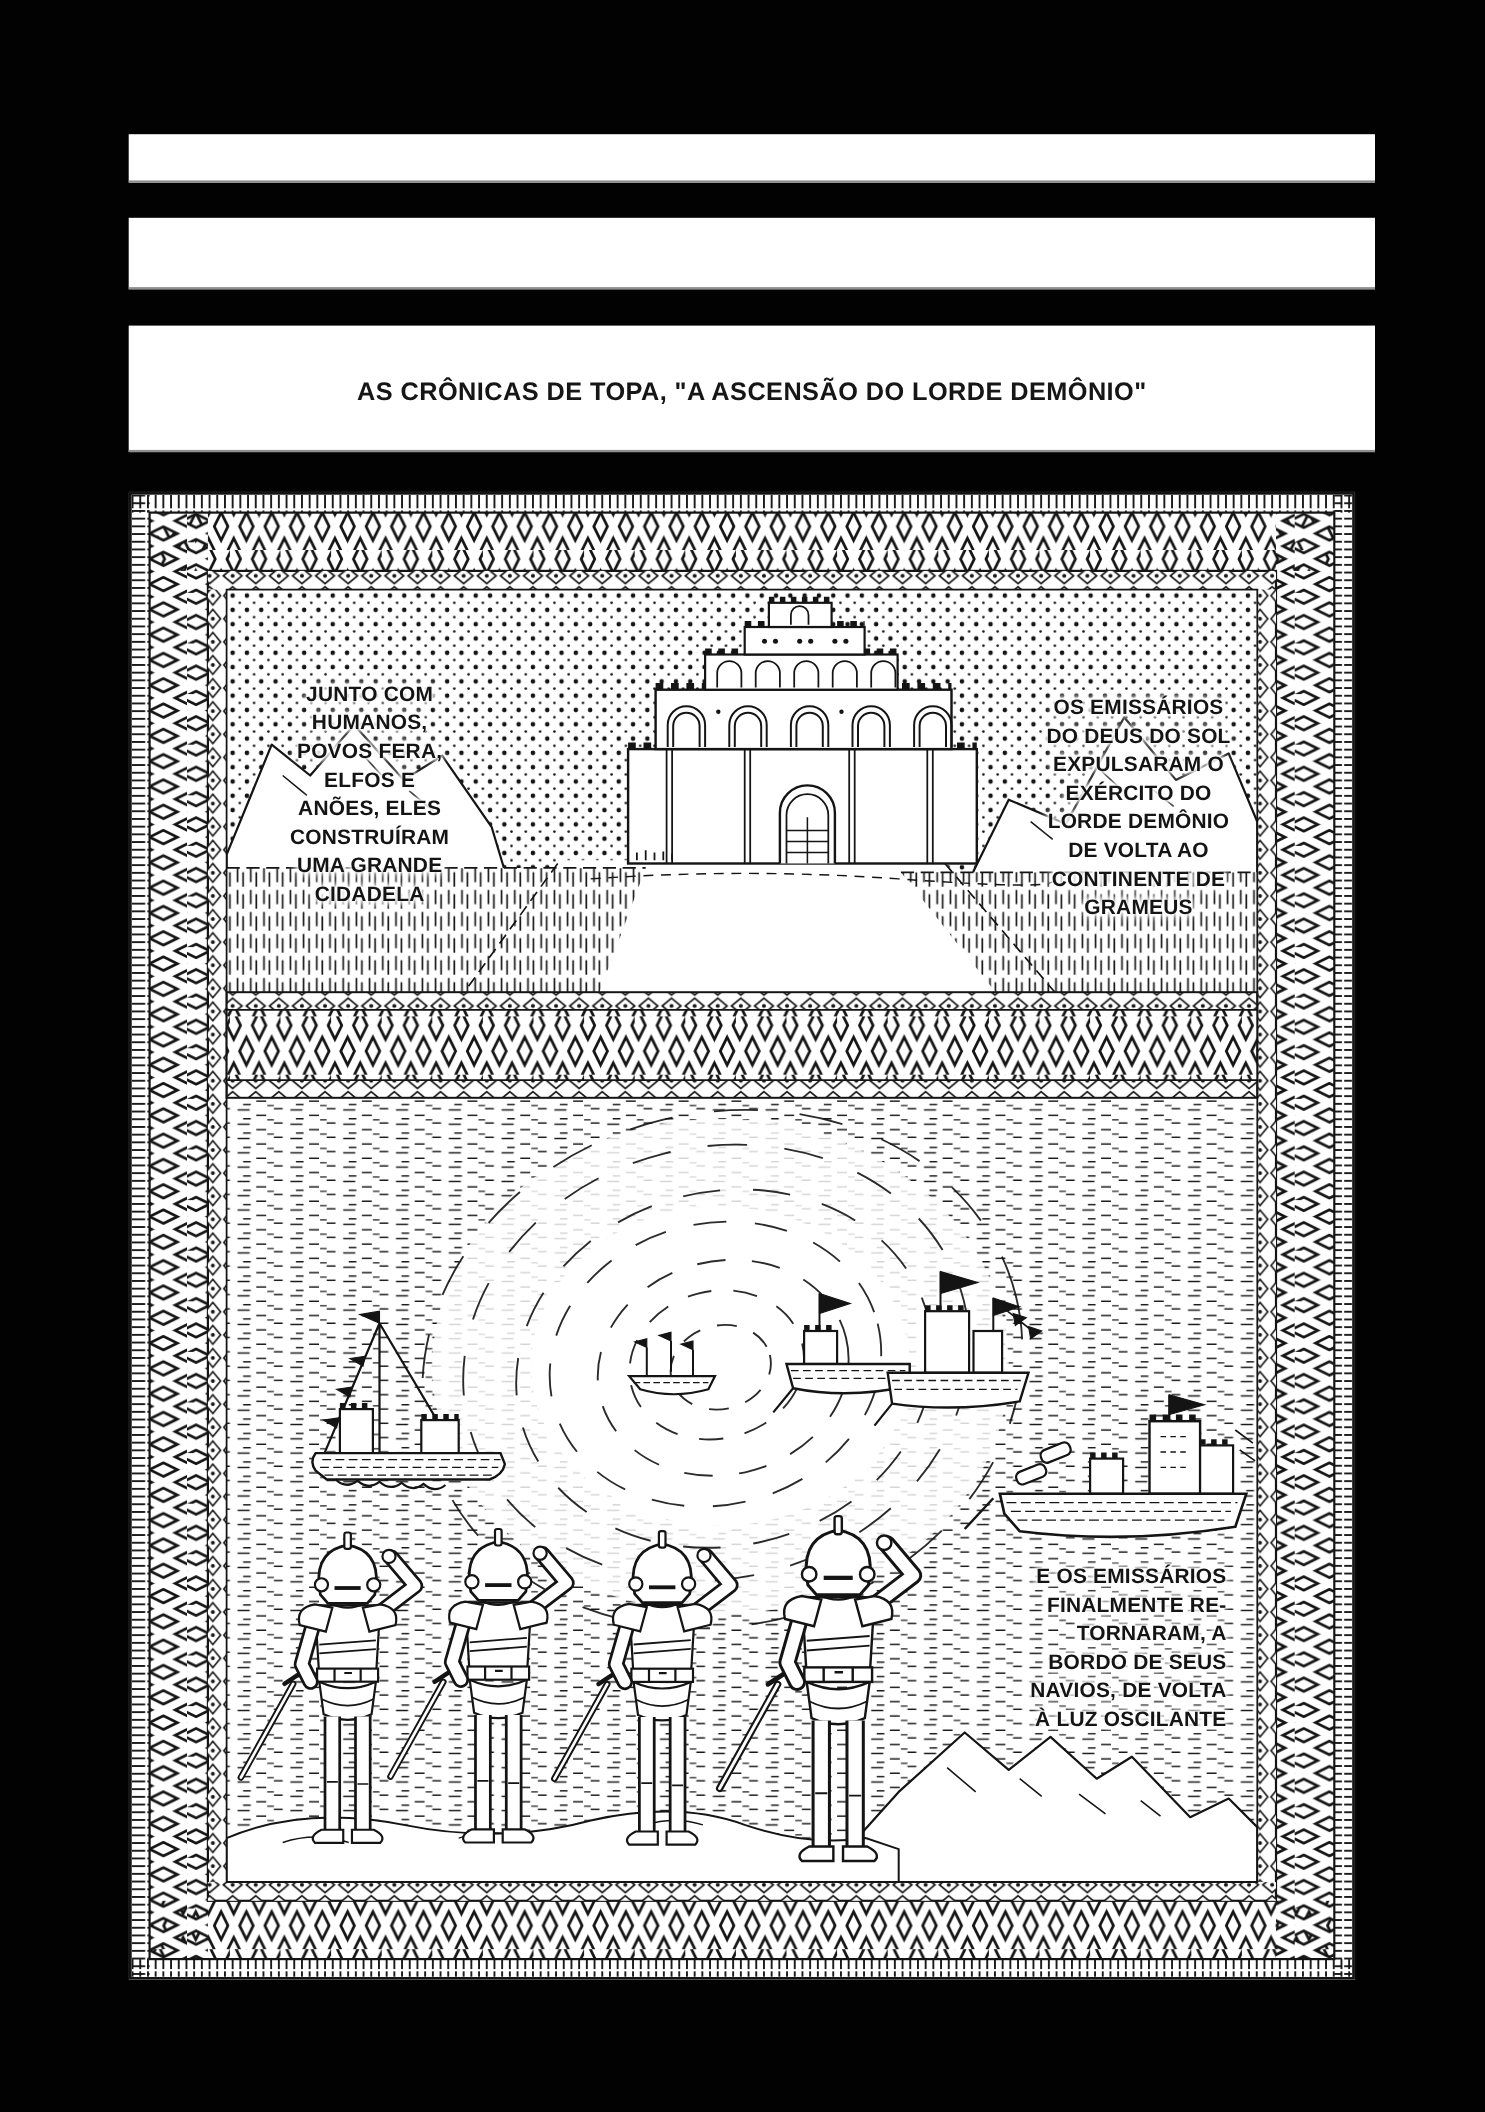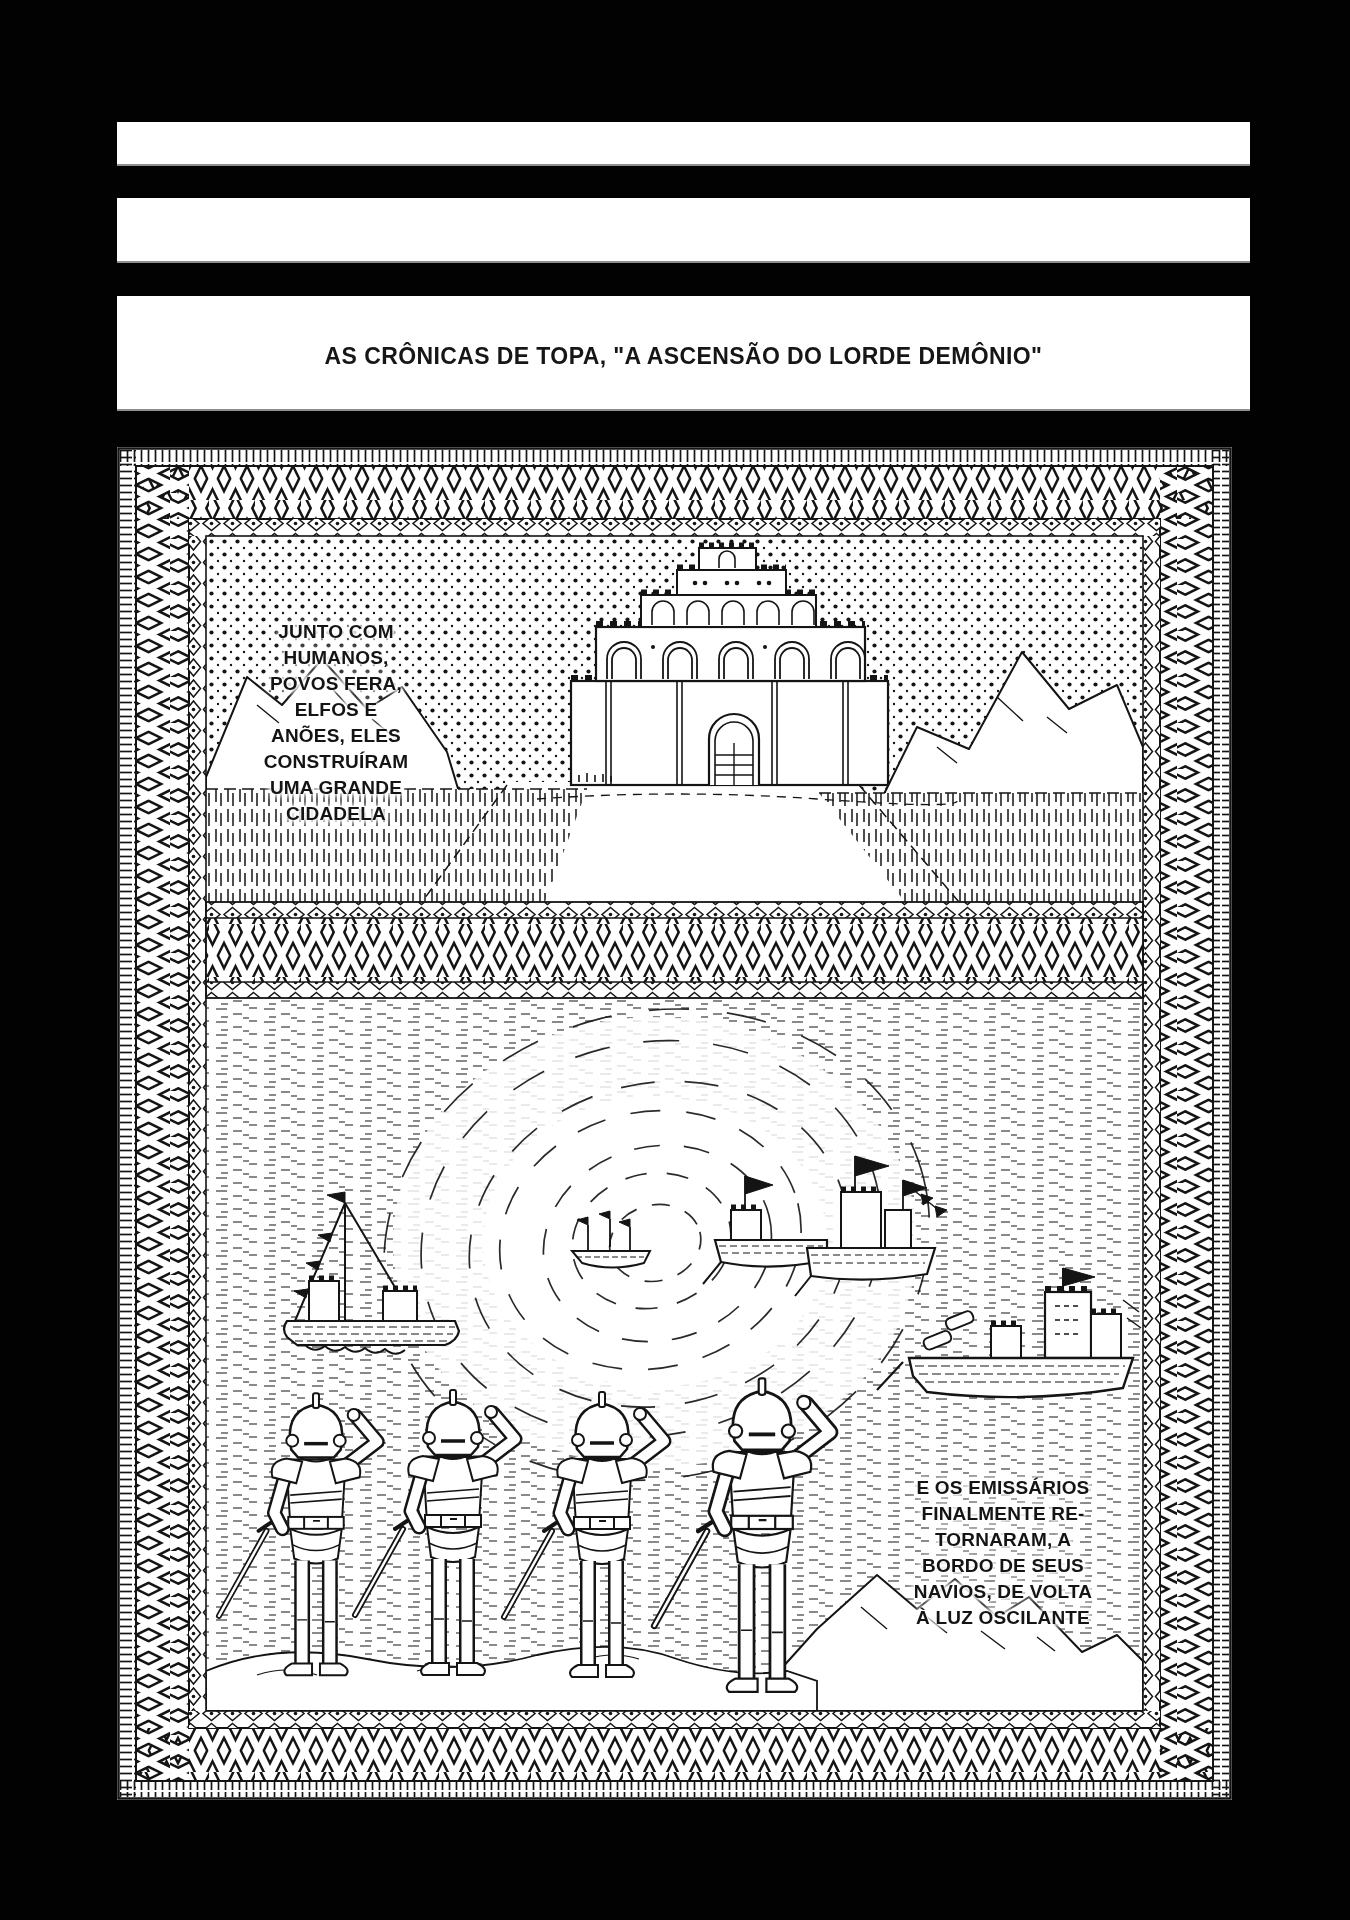--- a/index.html
+++ b/index.html
@@ -13,21 +13,21 @@
        border-bottom:2px solid #8f8f8f;display:flex;flex-direction:column;align-items:center;
        justify-content:center;padding-top:6px;box-sizing:border-box;}
   .title-line{font-weight:700;font-size:23px;line-height:30px;color:#161616;letter-spacing:.4px;
        white-space:nowrap;}
   #artwork{position:absolute;left:117px;top:447px;width:1115px;height:1353px;}
   .cap{position:absolute;width:224px;text-align:center;white-space:pre-line;color:#141414;
        font-weight:700;font-size:19px;line-height:26px;letter-spacing:.2px;
        text-shadow:0 0 3px #fff,0 0 5px #fff,0 0 6px #fff,0 0 8px #fff,0 0 10px #fff,0 0 12px #fff;}
   #capTL{left:224px;top:619px;}
   #capTR{left:923px;top:631px;}
-  #capBR{left:891px;top:1475px;}
+  #capBR{left:891px;top:1421px;text-align:right;}
 </style>
 </head>
 <body>
 
 <div id="page">
 
   <div id="bar1" class="bar"></div>
   <div id="bar2" class="bar"></div>
 
   <div id="titleStrip">
@@ -320,20 +320,28 @@
   </svg>
 
   <div id="capTL" class="cap">JUNTO COM
 HUMANOS,
 POVOS FERA,
 ELFOS E
 ANÕES, ELES
 CONSTRUÍRAM
 UMA GRANDE
 CIDADELA</div>
+  <div id="capTR" class="cap">OS EMISSÁRIOS
+DO DEUS DO SOL
+EXPULSARAM O
+EXÉRCITO DO
+LORDE DEMÔNIO
+DE VOLTA AO
+CONTINENTE DE
+GRAMEUS</div>
   <div id="capBR" class="cap">E OS EMISSÁRIOS
 FINALMENTE RE-
 TORNARAM, A
 BORDO DE SEUS
 NAVIOS, DE VOLTA
 À LUZ OSCILANTE</div>
 
 </div>
 
 </body></html>

